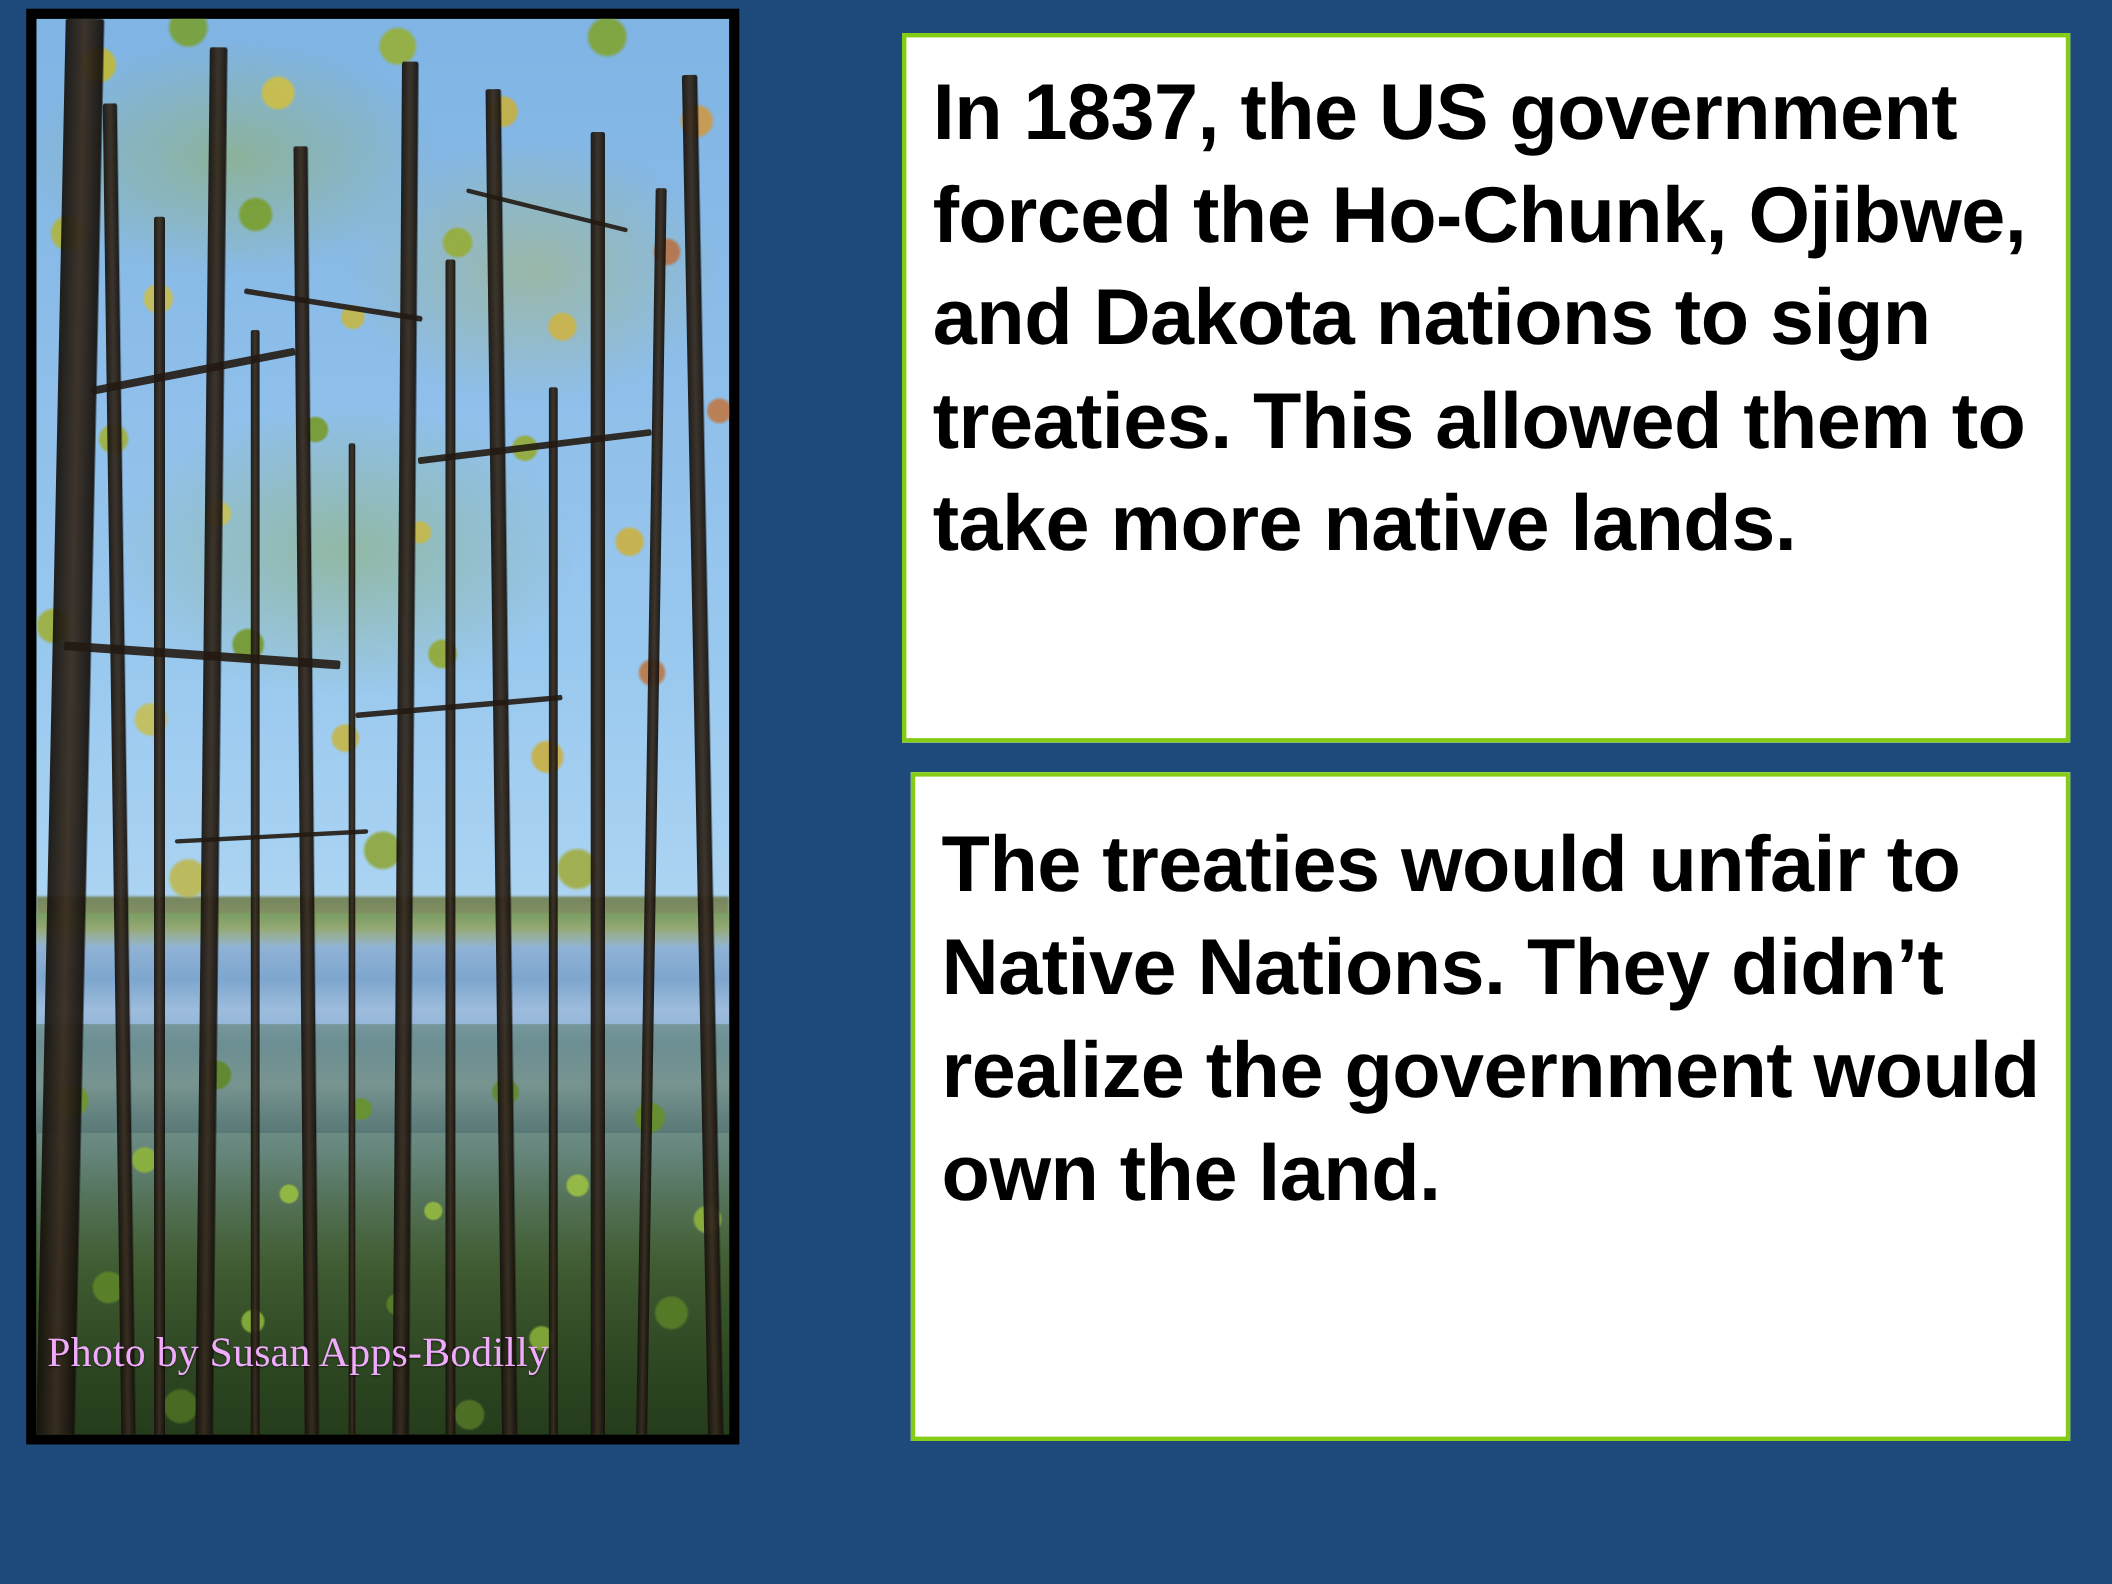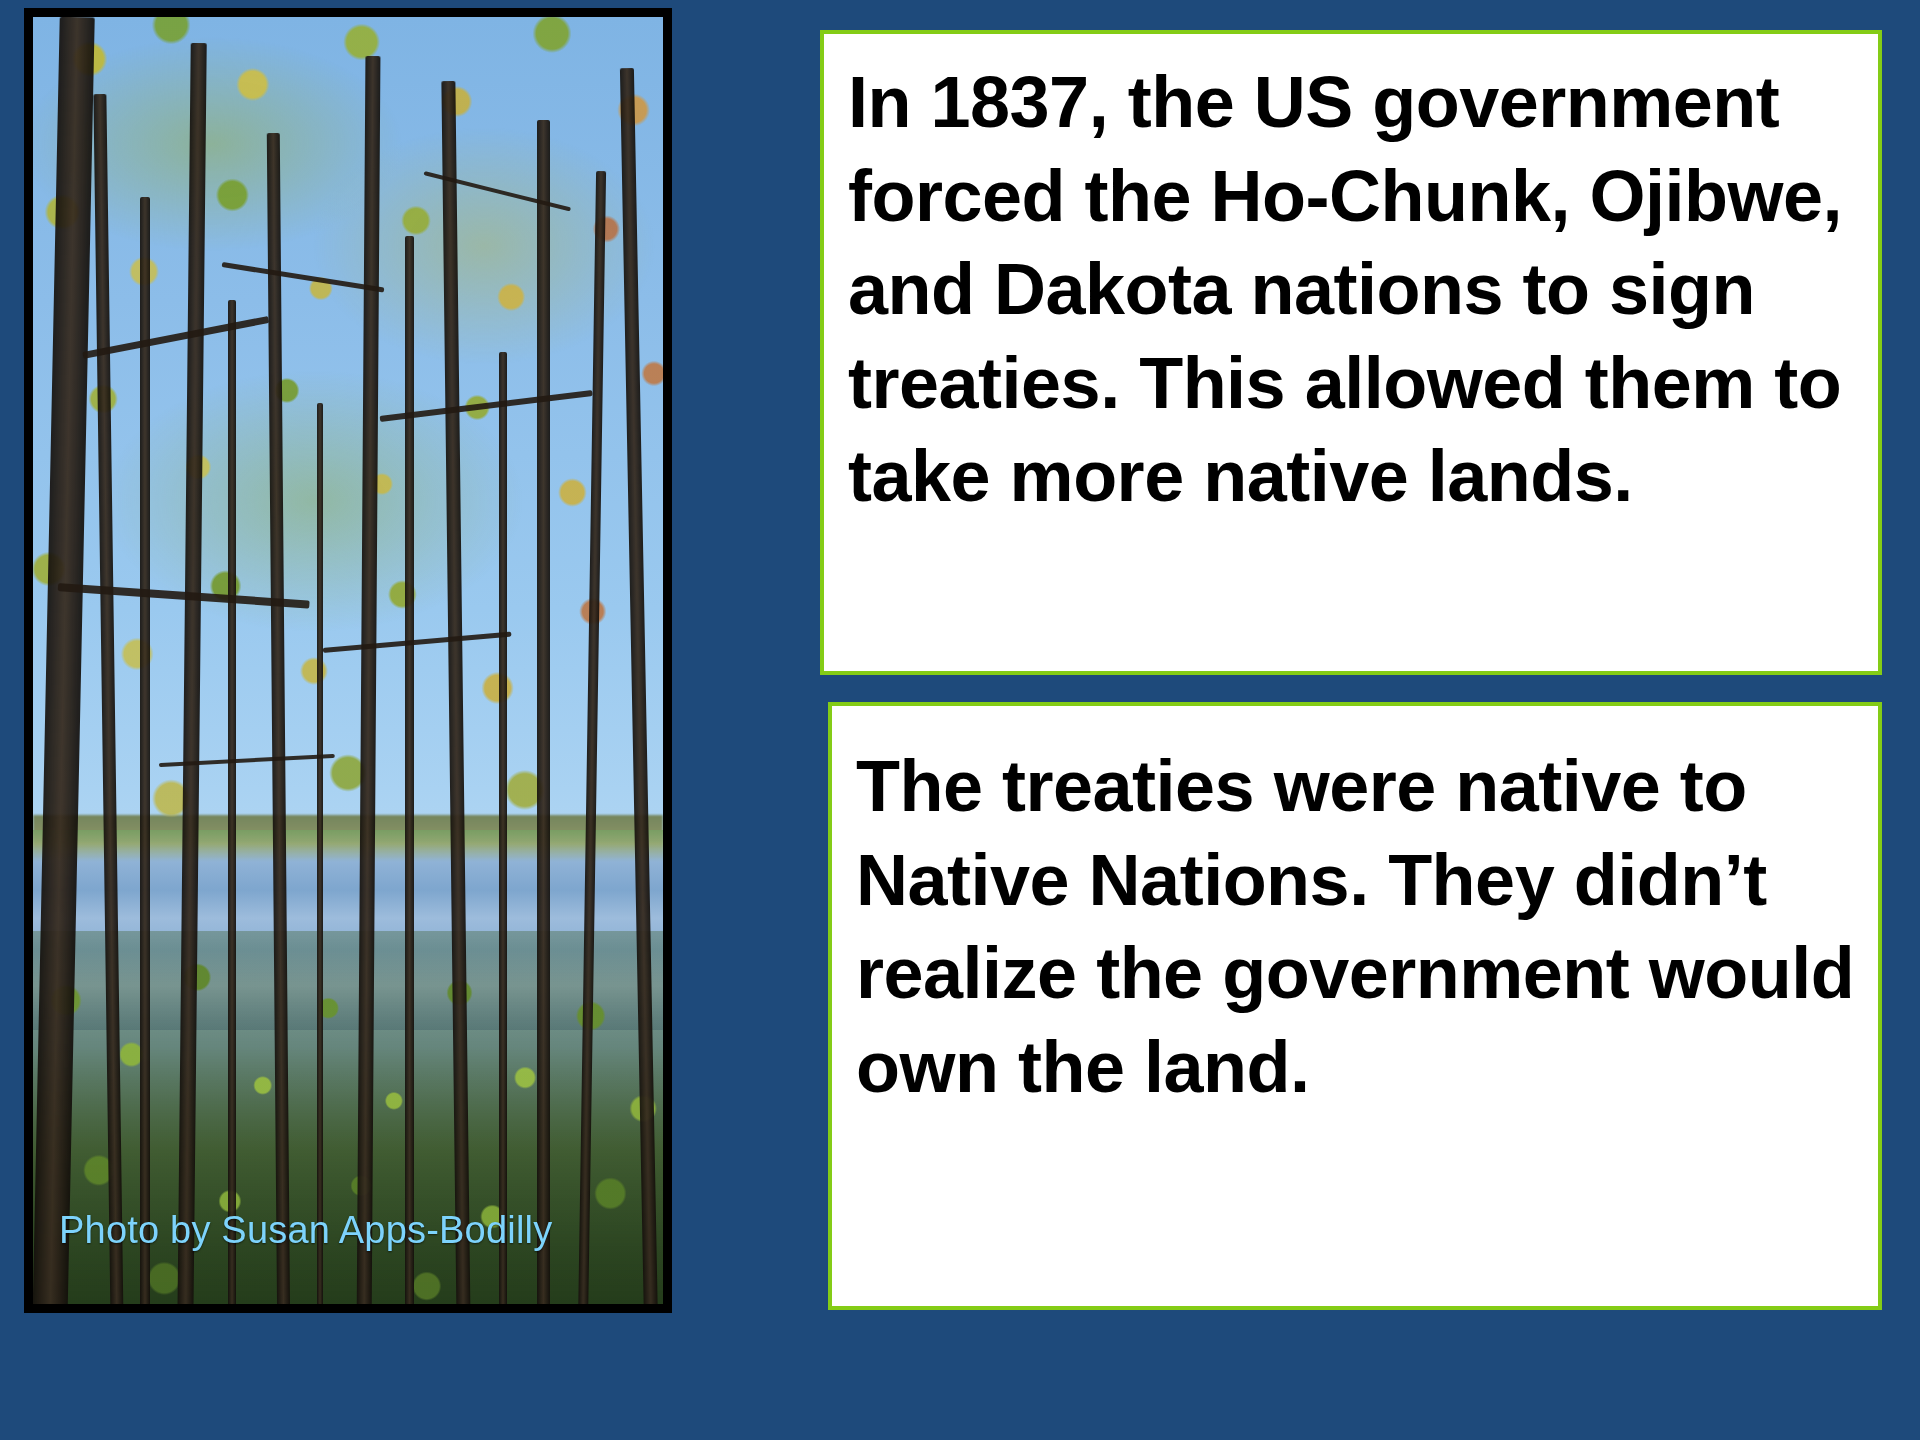--- a/index.html
+++ b/index.html
@@ -169,26 +169,26 @@
   }
   .branch {
     position: absolute;
     background: rgba(34,26,18,.9);
     transform-origin: left center;
     border-radius: 2px;
   }
 
   .photo-caption {
     position: absolute;
-    left: 26px;
+    left: 10px;
     bottom: 52px;
-    color: #7dd3fc;
+    color: #f0abfc;
     font-size: 38px;
     letter-spacing: .2px;
-    font-family: Liberation Sans, sans-serif;
+    font-family: Liberation Serif, serif;
     text-shadow: 0 1px 2px rgba(0,0,0,.55);
     white-space: nowrap;
   }
 
   
   .textbox {
     position: absolute;
     background: #ffffff;
     border: 4px solid #84cc16;
     box-sizing: border-box;
@@ -259,16 +259,16 @@
 
       <div class="photo-caption">Photo by Susan Apps-Bodilly</div>
     </div>
   </div>
 
   <div class="textbox" id="box-top">
     <p>In 1837, the US government forced the Ho-Chunk, Ojibwe, and Dakota nations to sign treaties. This allowed them to take more native lands.</p>
   </div>
 
   <div class="textbox" id="box-bottom">
-    <p> The treaties were native to Native Nations. They didn’t realize the government would own the land.</p>
+    <p> The treaties would unfair to Native Nations. They didn’t realize the government would own the land.</p>
   </div>
 
 </div>
 
 </body></html>

